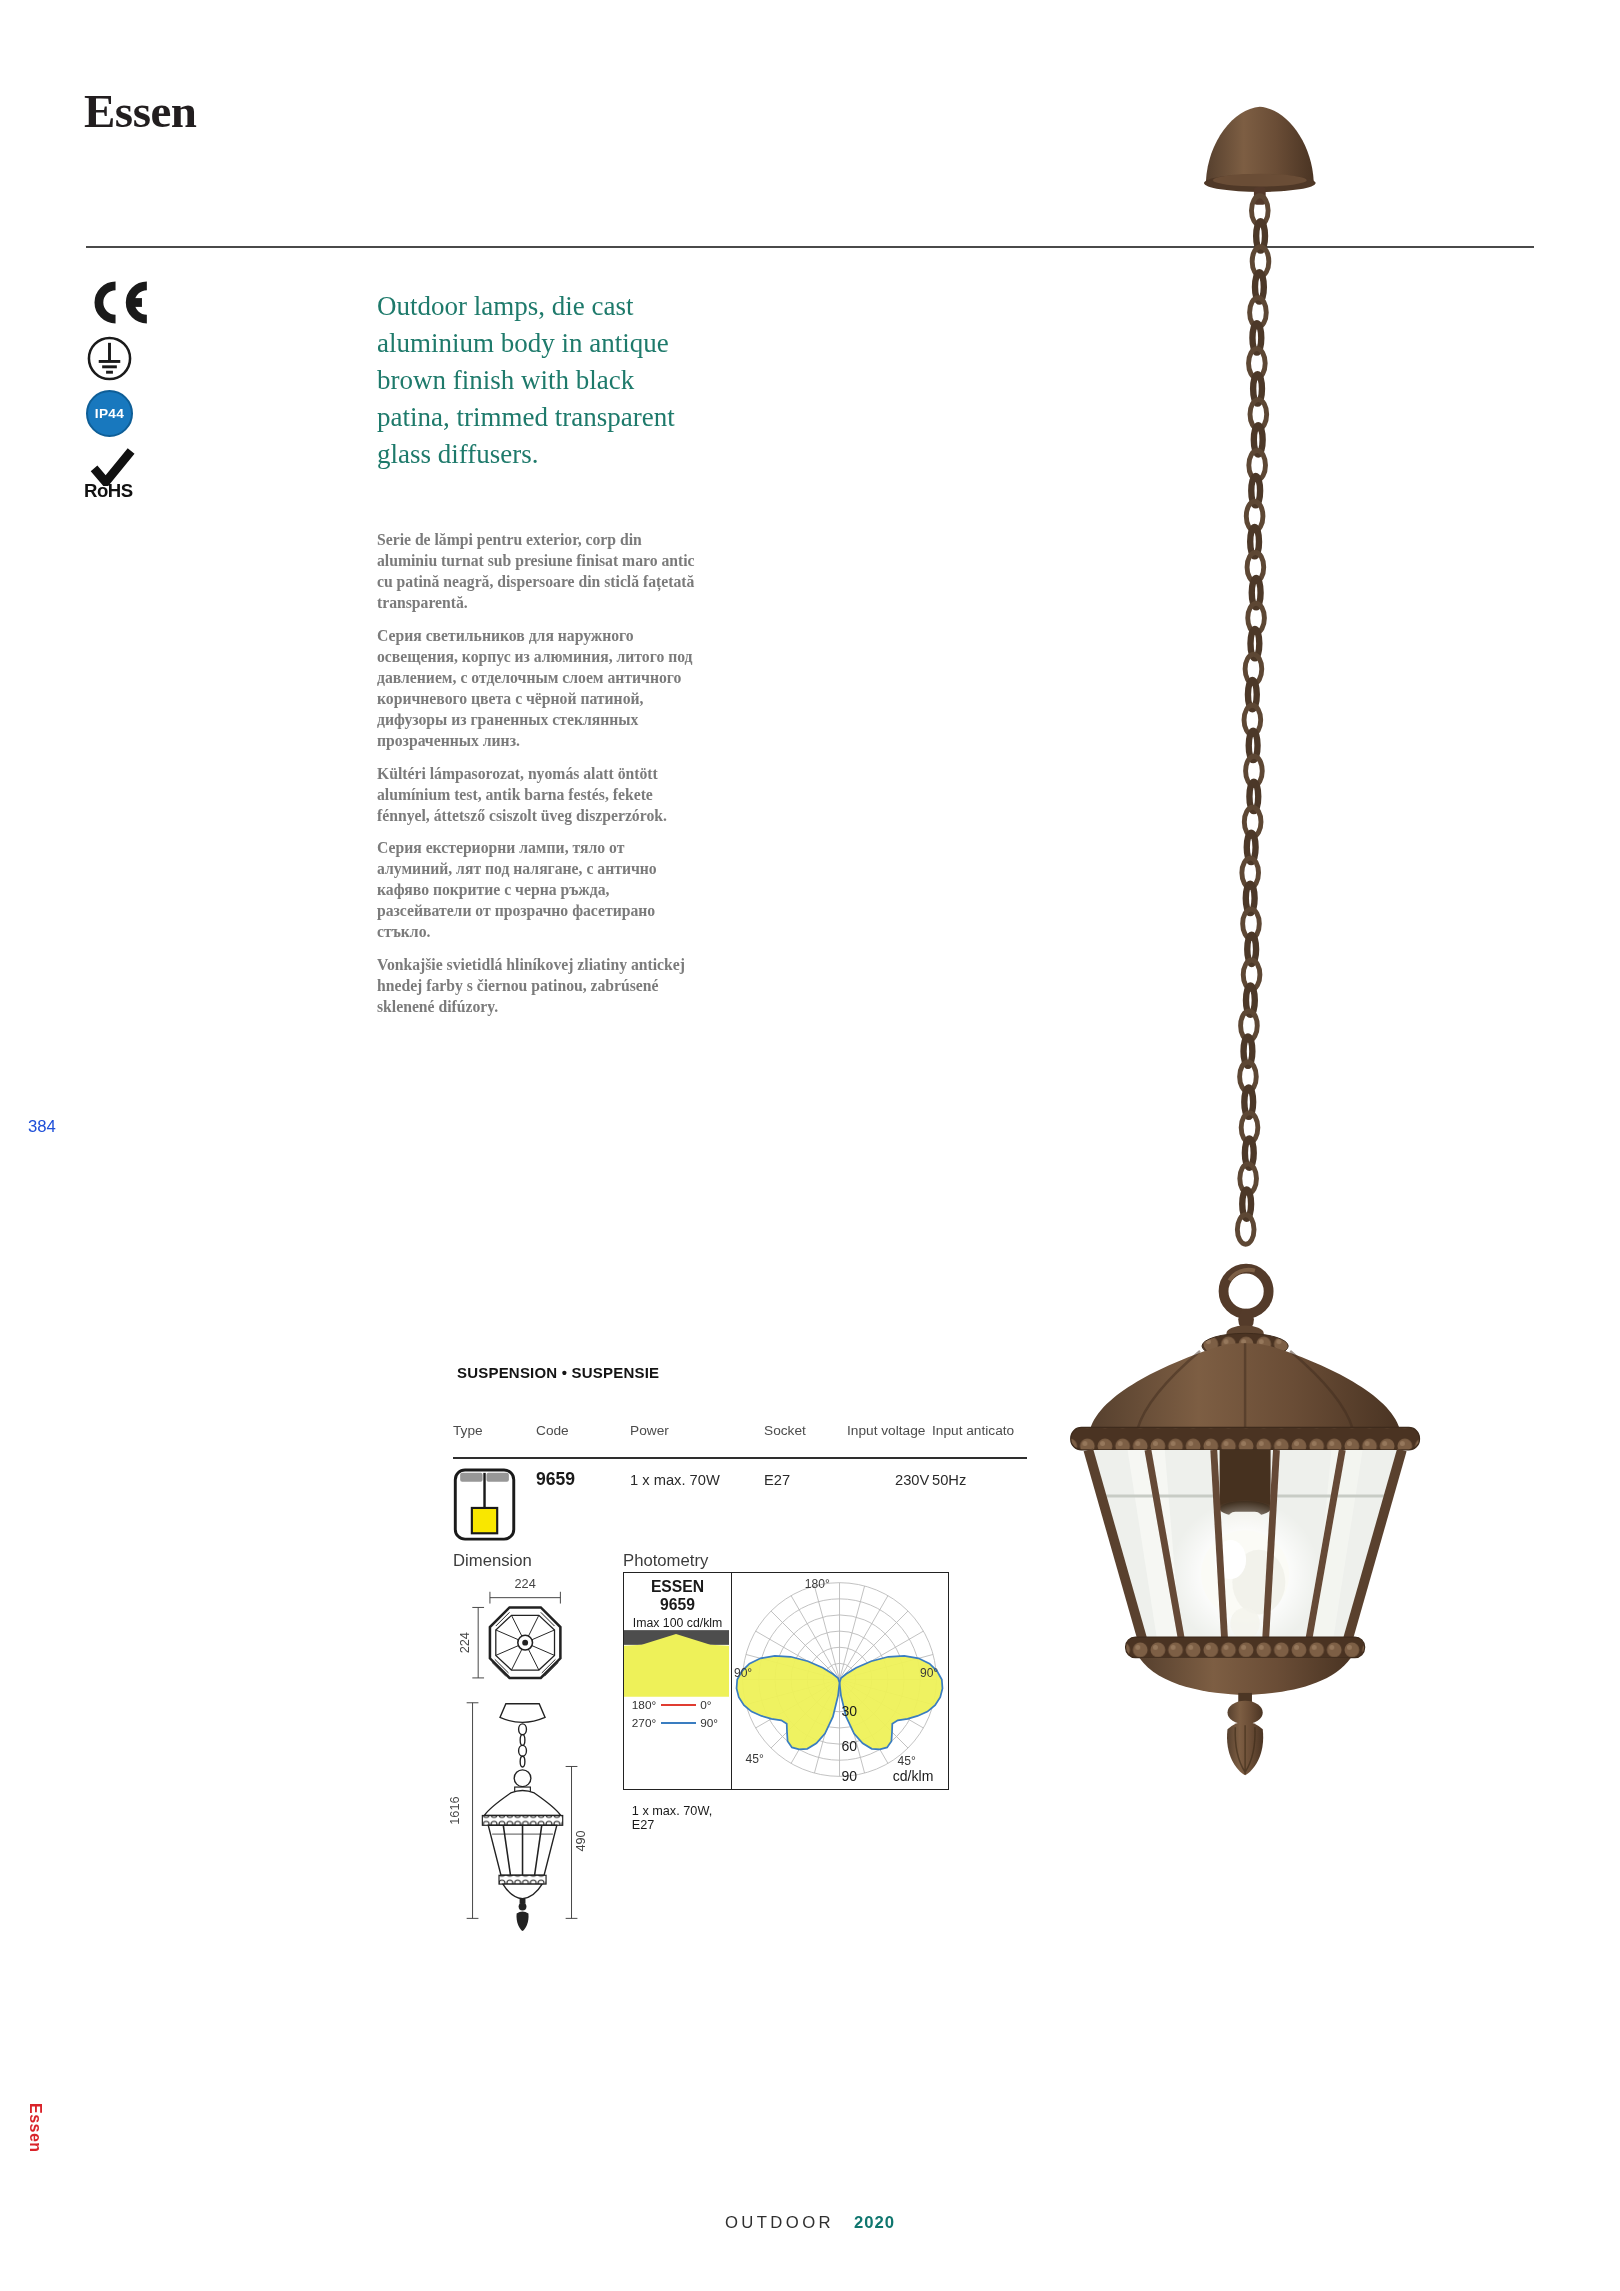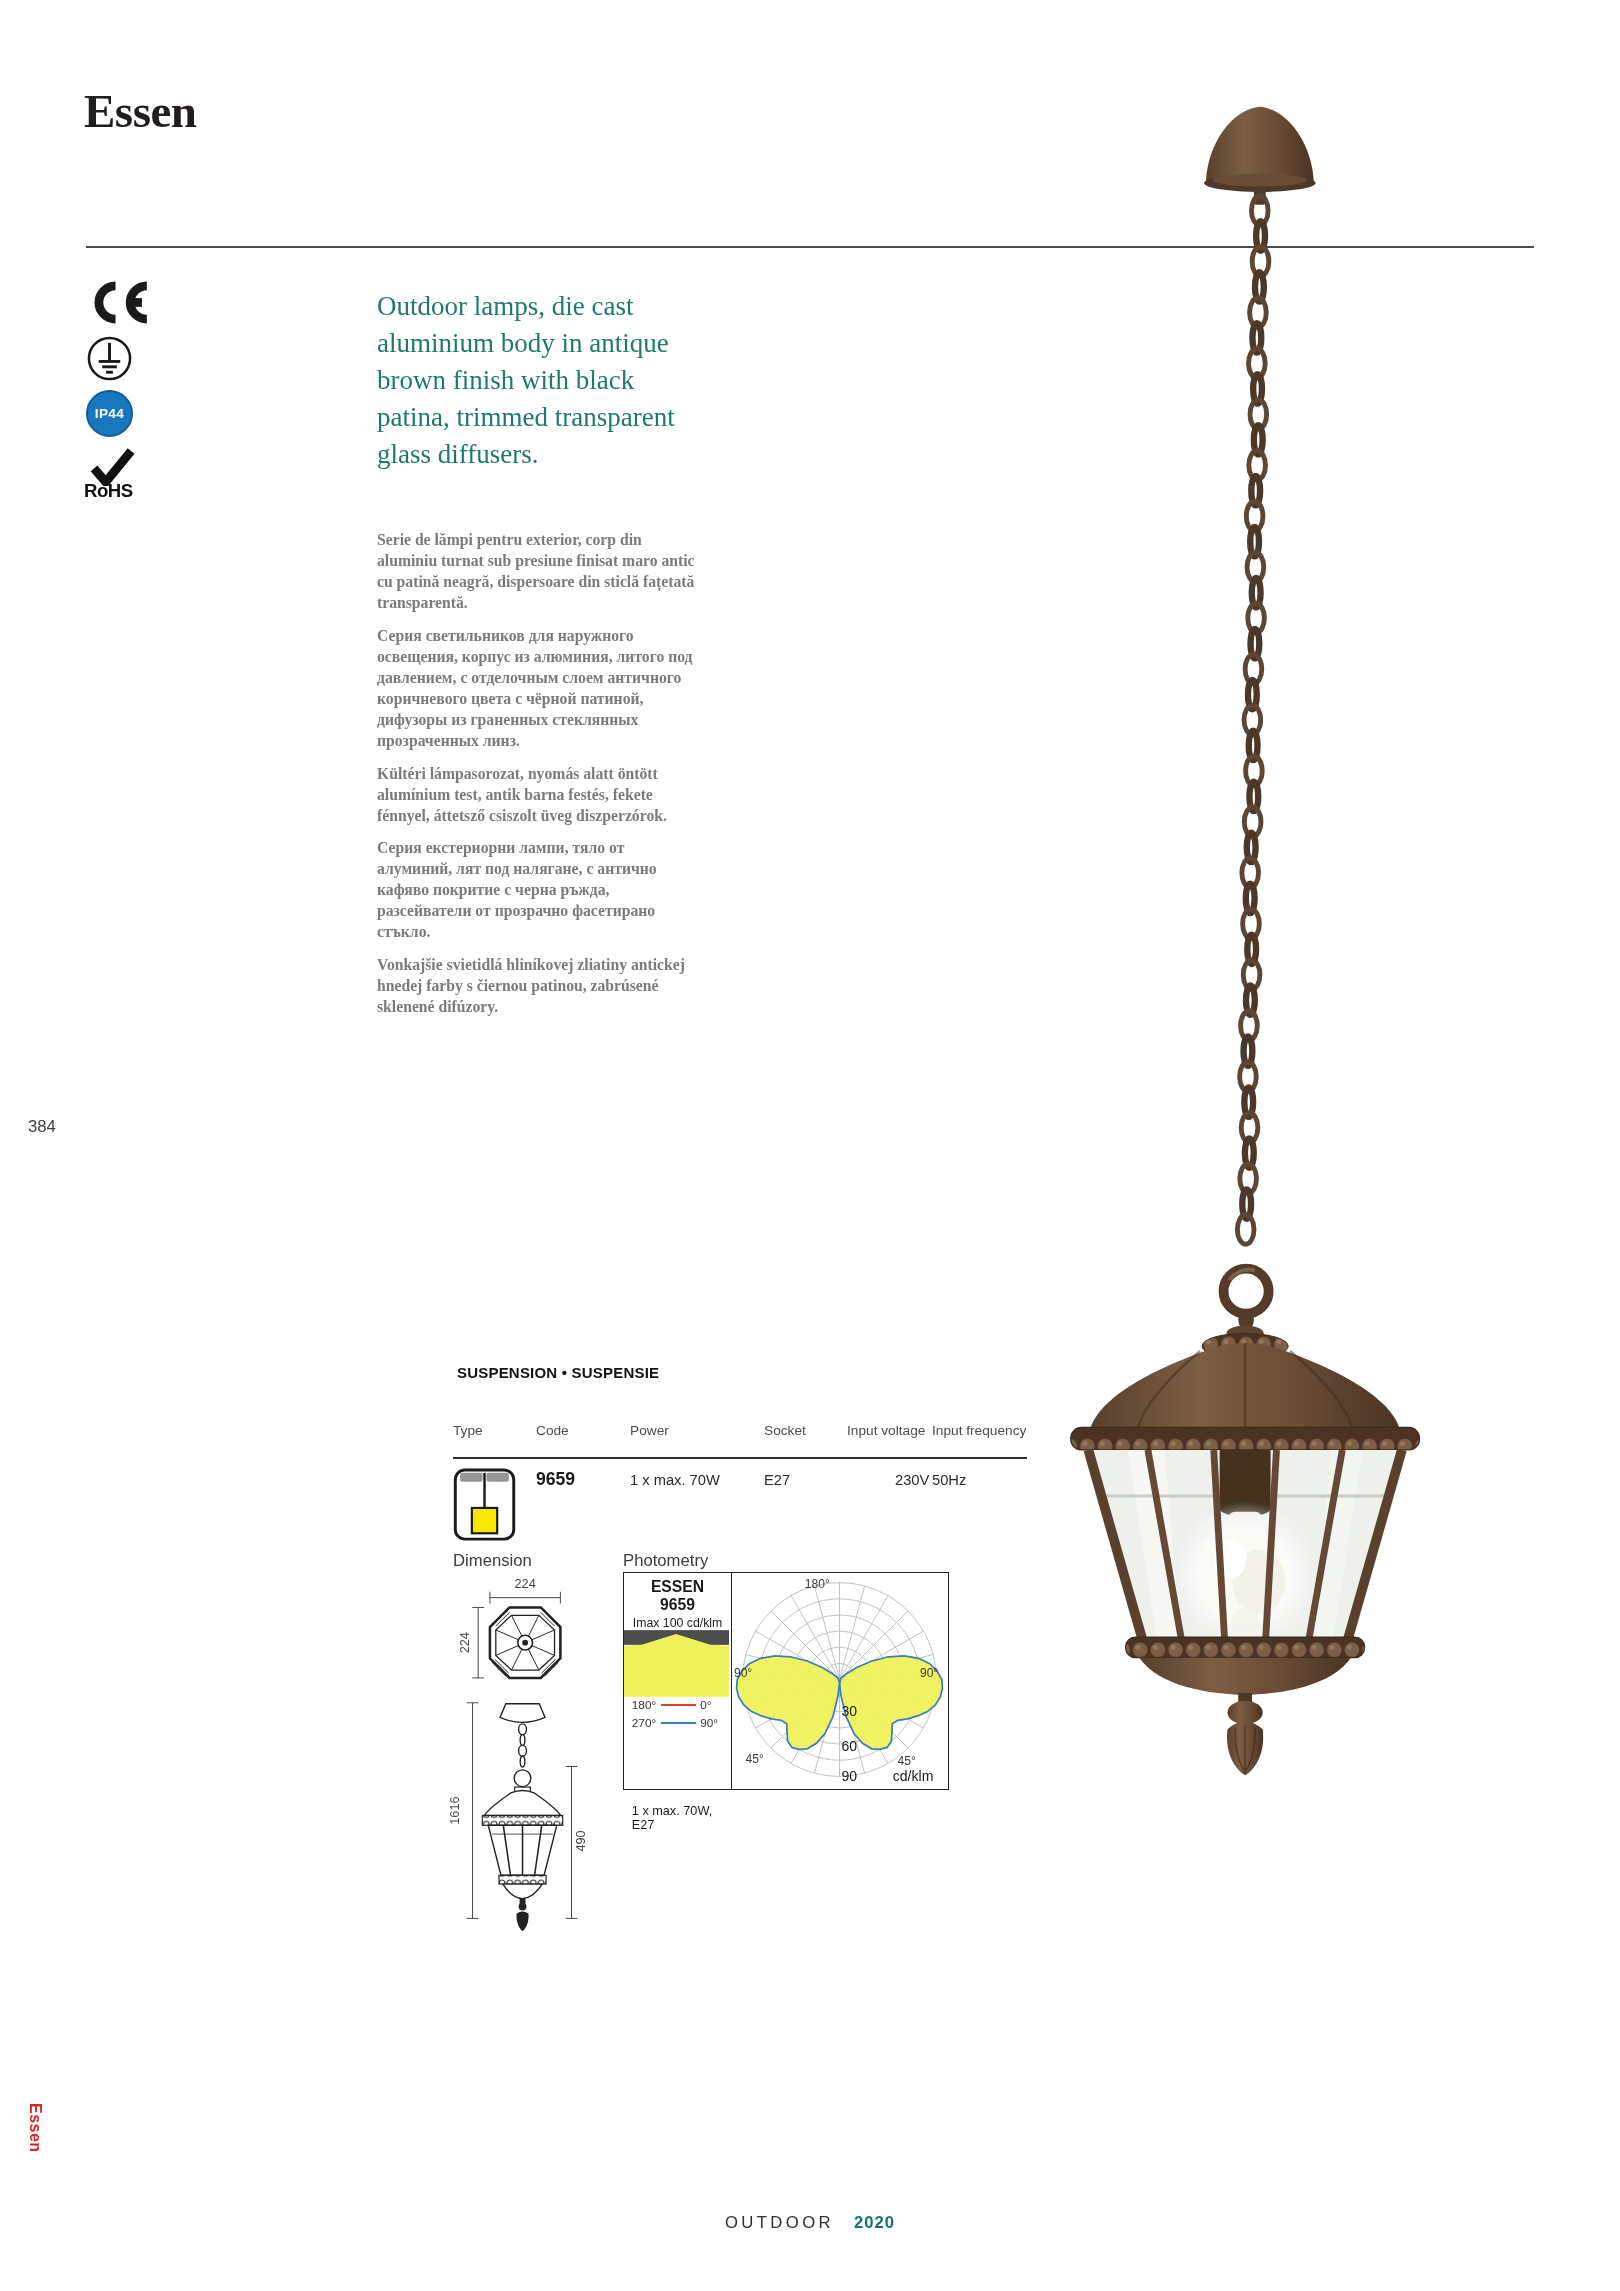--- a/index.html
+++ b/index.html
@@ -5,21 +5,21 @@
   html,body{margin:0;padding:0;background:#e8e8e8;}
   #page{position:relative;width:1620px;height:2292px;background:#ffffff;font-family:"Liberation Sans",sans-serif;overflow:hidden;margin:0 auto;}
   .abs{position:absolute;}
   .page-title{left:84px;top:84px;font-family:"Liberation Serif",serif;font-weight:700;font-size:47px;color:#221e1f;letter-spacing:-0.5px;}
   .top-rule{left:86px;top:246px;width:1448px;height:1.5px;background:#4a4a4a;}
   .ip44-badge{left:86px;top:390px;width:47px;height:47px;border-radius:50%;color:#ffffff;font-weight:700;font-size:13.7px;display:flex;align-items:center;justify-content:center;border:2px solid #0e5e97;box-sizing:border-box;letter-spacing:0.3px;}
   .rohs-label{position:absolute;left:0;bottom:0;font-size:18.6px;font-weight:700;color:#111;letter-spacing:-0.5px;}
   .headline{left:377px;top:288px;width:300px;font-family:"Liberation Serif",serif;font-size:27px;line-height:37px;}
   .paragraphs{left:377px;top:529px;width:318px;font-family:"Liberation Serif",serif;font-size:15.7px;line-height:21px;color:#7b7b7b;}
   .paragraphs p{margin:0 0 11.8px 0;font-weight:bold;}
-  .page-number{left:28px;top:1117px;font-size:16.7px;color:#404040;text-align:right;}
+  .page-number{left:28px;top:1117px;font-size:16.7px;color:#1d4ed8;text-align:right;}
   .section-heading{left:457px;top:1364px;font-size:15px;font-weight:700;color:#141414;letter-spacing:0.2px;}
   .th{top:1423px;font-size:13.7px;color:#4c4c4c;}
   .th-type{left:453px;} .th-code{left:536px;} .th-power{left:630px;} .th-socket{left:764px;} .th-voltage{left:847px;} .th-frequency{left:932px;}
   .table-rule{left:453px;top:1457px;width:574px;height:1.5px;background:#2e2e2e;}
   .td{top:1472px;font-size:14.7px;color:#2b2b2b;}
   .td-code{left:536px;top:1469px;font-size:17.6px;font-weight:700;color:#1a1a1a;}
   .td-power{left:630px;} .td-socket{left:764px;} .td-voltage{left:847px;margin-left:48px;} .td-frequency{left:932px;}
   .type-icon{left:453px;top:1468px;}
   .drawing-label{top:1551px;font-size:16.7px;color:#3c3c3c;}
   .dim-label{left:453px;} .photo-label{left:623px;}
@@ -96,21 +96,21 @@
 
   <div class="abs page-number">384</div>
 
   <div class="abs section-heading">SUSPENSION • SUSPENSIE</div>
 
   <div class="abs th th-type">Type</div>
   <div class="abs th th-code">Code</div>
   <div class="abs th th-power">Power</div>
   <div class="abs th th-socket">Socket</div>
   <div class="abs th th-voltage">Input voltage</div>
-  <div class="abs th th-frequency">Input frequency</div>
+  <div class="abs th th-frequency">Input anticato</div>
   <div class="abs table-rule"></div>
 
   <div class="abs type-icon">
     <svg width="65" height="76" viewBox="0 0 66 78">
       <rect x="2" y="2" width="60" height="71" rx="10" fill="#fff" stroke="#1a1a1a" stroke-width="3"></rect>
       <rect x="7" y="5" width="23" height="9" rx="2" fill="#979797"></rect>
       <rect x="34" y="5" width="23" height="9" rx="2" fill="#979797"></rect>
       <line x1="32" y1="5" x2="32" y2="41" stroke="#1a1a1a" stroke-width="2.5"></line>
       <rect x="19" y="41" width="26" height="26" stroke="#1a1a1a" stroke-width="2.2" style="fill: rgb(249, 231, 0);"></rect>
     </svg>

